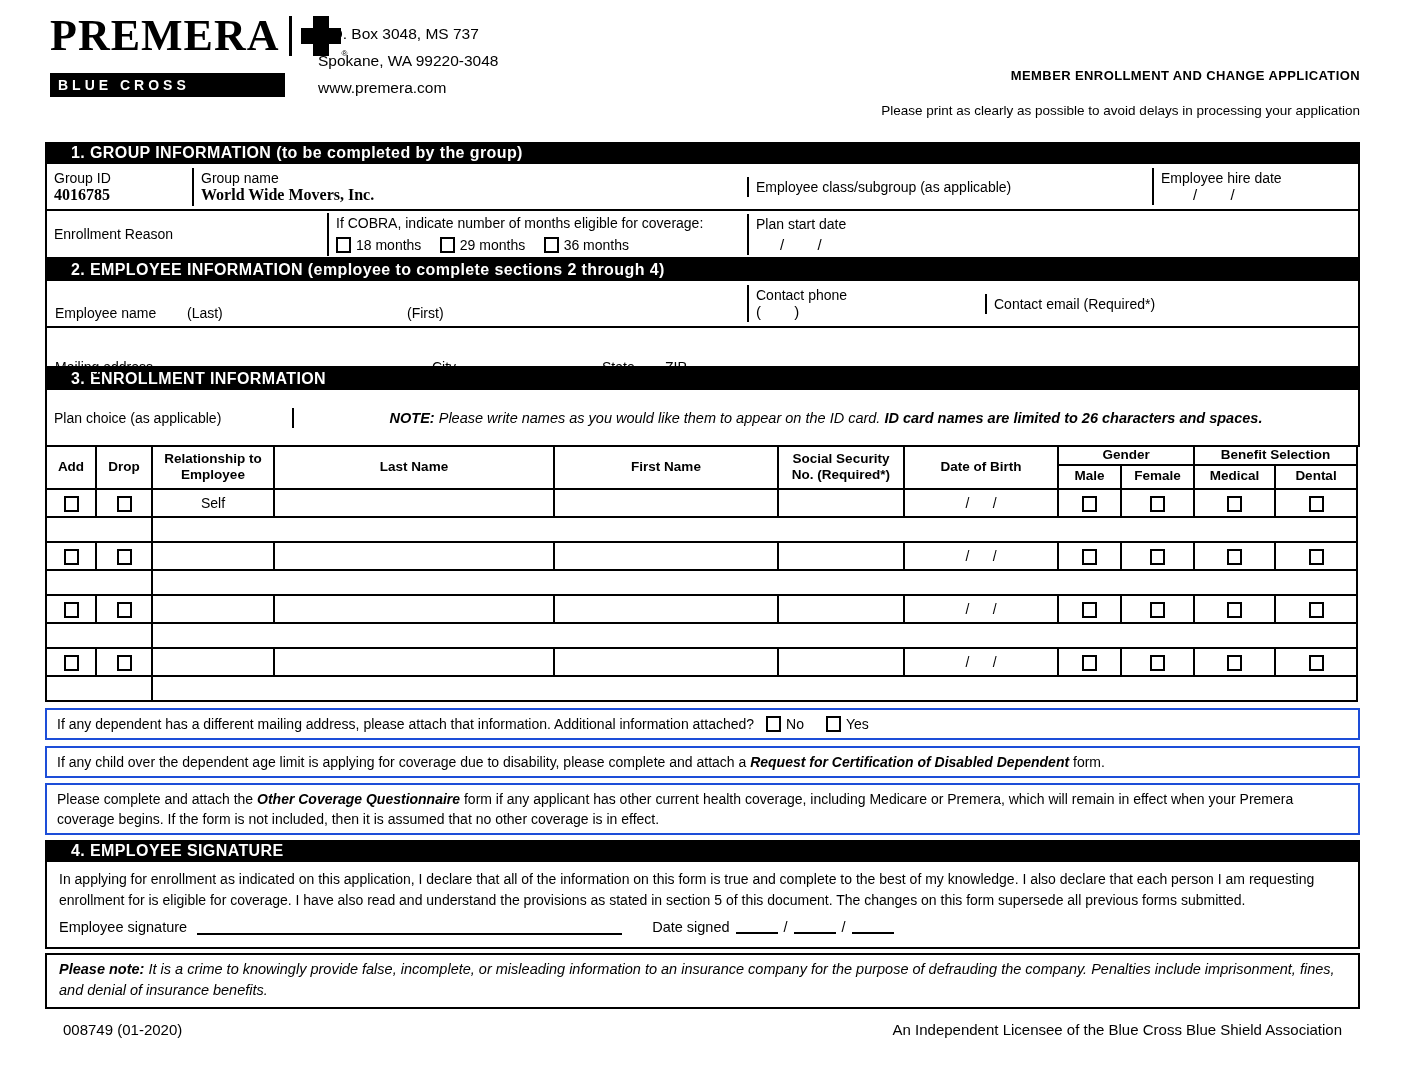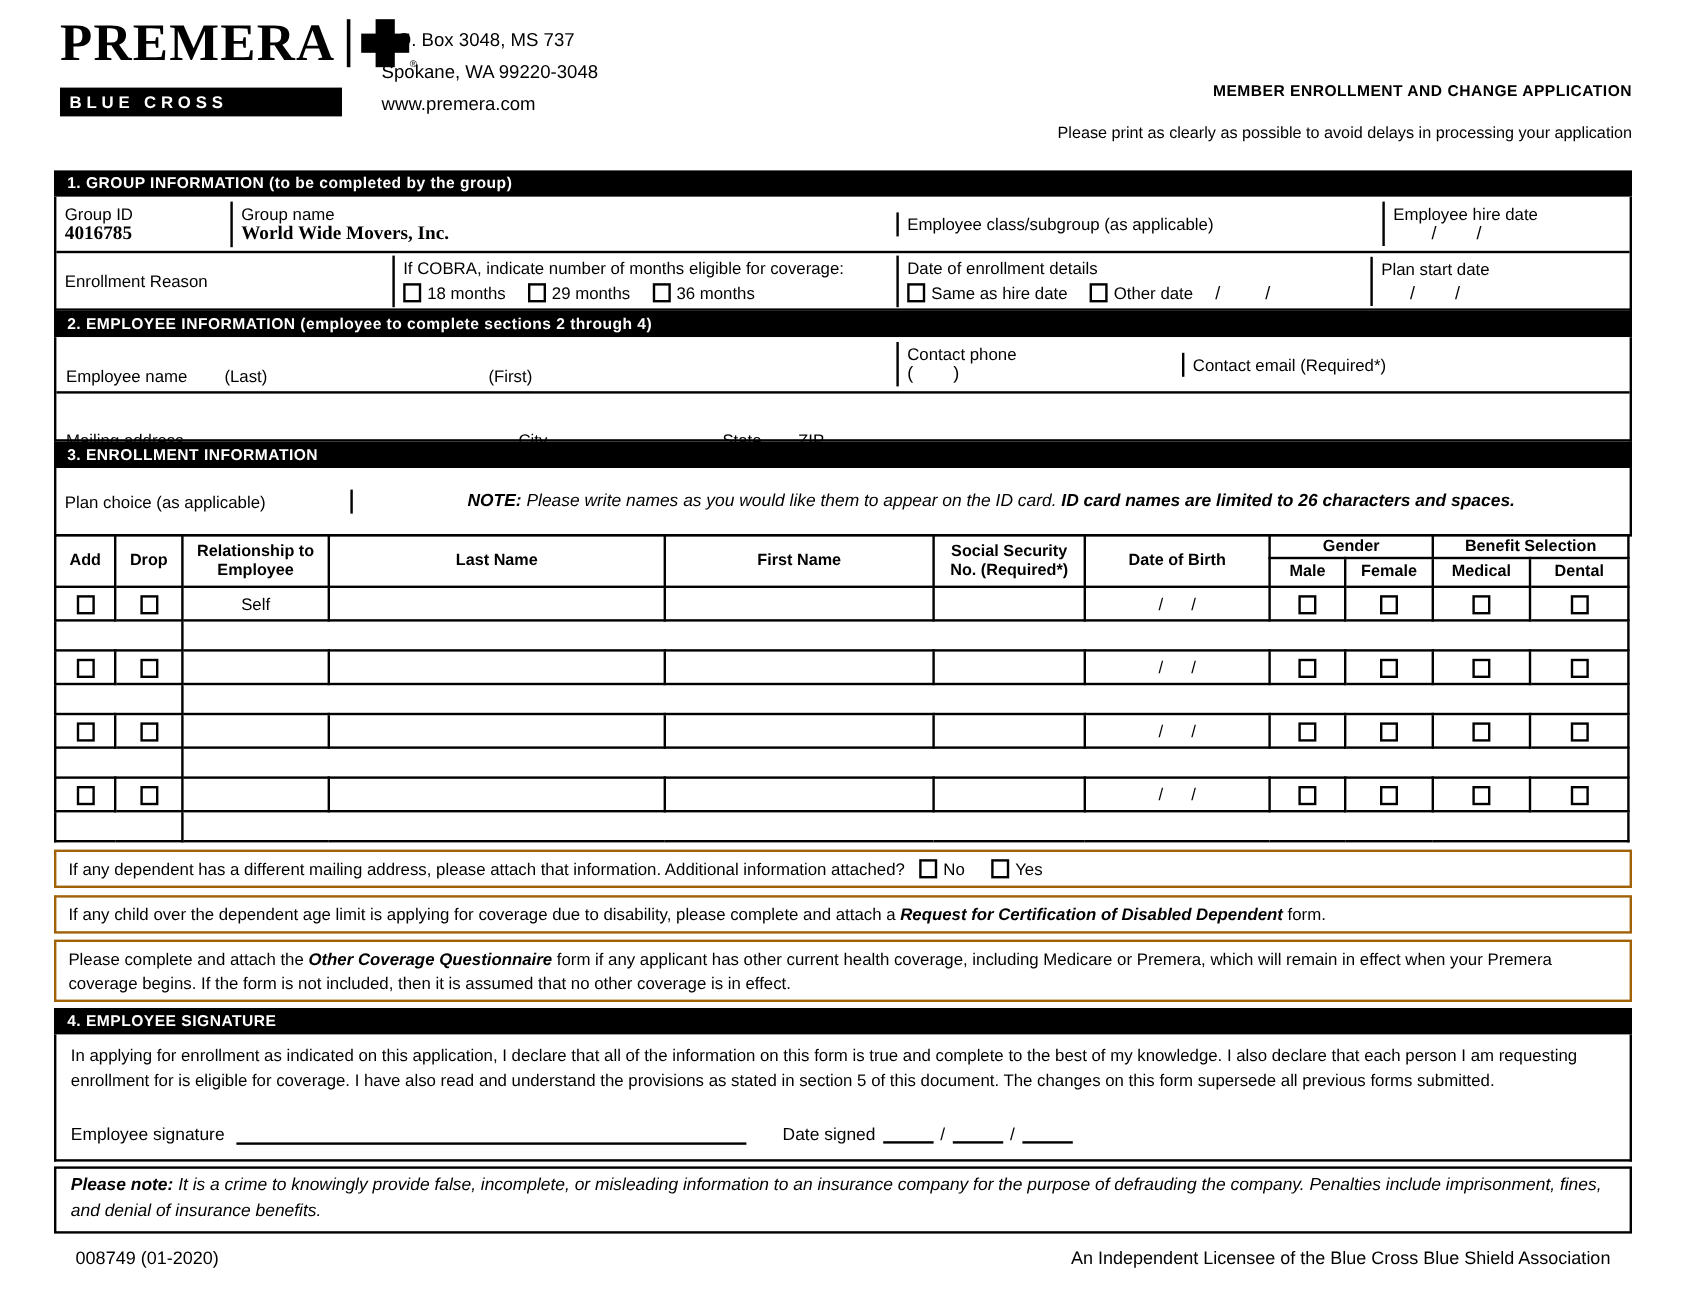--- a/index.html
+++ b/index.html
@@ -21,22 +21,22 @@
   .reg { font-size:8px; vertical-align:bottom; position:absolute; }
   .reg-cross { right:-6px; bottom:-2px; }
   .bluecross-bar { position:absolute; left:5px; top:73px; width:235px; height:24px; background:#000;
     color:#fff; font-weight:700; font-size:14px; letter-spacing:4px; line-height:24px; padding-left:8px; }
   .addr { position:absolute; left:273px; top:20px; font-size:15.5px; line-height:27px; }
   .title-wrap { position:absolute; right:0; top:68px; text-align:right; width:760px; }
   .doc-title { font-weight:700; font-size:13px; letter-spacing:0.4px; }
   .doc-sub { font-size:13.5px; margin-top:20px; }
 
   
-  .bar { background:#000; color:#fff; font-weight:700; font-size:13px; height:22px;
-    line-height:22px; padding-left:11px; letter-spacing:0.4px; }
+  .bar { background:#000; color:#fff; font-weight:700; font-size:16px; height:22px;
+    line-height:22px; padding-left:26px; letter-spacing:0.4px; }
   .box { border:2px solid #000; border-top:none; background:#fff; }
   .row { display:flex;align-items:center; }
   .row + .row { border-top:2px solid #000; }
   .cell { padding:2px 7px; position:relative; }
   .cell + .cell { border-left:2px solid #000; }
   .lbl { font-size:14px; }
   .pre { white-space:pre; }
   .serifval { font-family:"Liberation Serif", serif; font-weight:700; font-size:16px; }
 
   .cb { display:inline-block; width:15px; height:16px; border:2px solid #000; background:#fff; vertical-align:middle; }
@@ -64,30 +64,30 @@
 
   table.enroll { border-collapse:collapse; width:1231px; table-layout:fixed; margin-top:-2px; }
   table.enroll th, table.enroll td { border:2px solid #000; padding:0 3px; }
   table.enroll th { font-size:13.5px; font-weight:700; text-align:center; line-height:1.25; vertical-align:middle; }
   tr.h2 th { height:24px; }
   tr.data td { height:28px; text-align:center; font-size:14px; }
   tr.narrow td { height:25px; }
   td.fill { background:#fff; }
 
   
-  .note-box { border:2px solid #a16207; margin-top:6px; padding:4px 10px; font-size:14px; line-height:20px; }
+  .note-box { border:2px solid #1d4ed8; margin-top:6px; padding:4px 10px; font-size:14px; line-height:20px; }
   .attach-line { display:flex; align-items:center; }
   .attach-line .cb { margin-left:12px; }
   .attach-line .cb-lbl { margin:0 10px 0 5px; }
 
   
   .s4-bar { margin-top:5px; }
   .decl-box { border:2px solid #000; border-top:none; padding:7px 12px 12px 12px; }
   .decl-text { font-size:14px; line-height:21.5px; max-width:1270px; }
-  .sig-row { margin-top:26px; display:flex; align-items:flex-end; font-size:14.5px; }
+  .sig-row { margin-top:7px; display:flex; align-items:flex-end; font-size:14.5px; }
   .sig-line { display:inline-block; width:425px; border-bottom:2px solid #000; height:14px; margin-left:10px; }
   .date-wrap { margin-left:30px; display:flex; align-items:center; }
   .date-blank { display:inline-block; width:42px; border-bottom:2px solid #000; height:14px; margin:0 6px; }
   .pn-box { border:2px solid #000; margin-top:4px; padding:4px 12px 6px 12px; font-size:14.5px; line-height:21px; font-style:italic; }
 
   
   .ftr { display:flex; justify-content:space-between; margin-top:12px; font-size:15px; padding:0 18px 0 18px; }
 </style>
 </head>
 <body>
@@ -137,28 +137,20 @@
     <div class="row s1-rowb">
       <div class="cell s1b-c1">
         <div class="lbl">Enrollment Reason</div>
       </div>
       <div class="cell s1b-c2">
         <div class="lbl">If COBRA, indicate number of months eligible for coverage:</div>
         <div class="opt-line">
           <span class="cb"></span><span class="cb-lbl">18 months</span>
           <span class="cb"></span><span class="cb-lbl">29 months</span>
           <span class="cb"></span><span class="cb-lbl">36 months</span>
-        </div>
-      </div>
-      <div class="cell s1b-c3">
-        <div class="lbl">Date of enrollment details</div>
-        <div class="opt-line">
-          <span class="cb"></span><span class="cb-lbl">Same as hire date</span>
-          <span class="cb"></span><span class="cb-lbl">Other date</span>
-          <span class="slashes pre">/         /</span>
         </div>
       </div>
       <div class="cell s1b-c4">
         <div class="lbl">Plan start date</div>
         <div class="slashes pre" style="padding-left:24px; margin-top:4px;">/        /</div>
       </div>
     </div>
   </div>
 
   <div class="bar">2. EMPLOYEE INFORMATION  (employee to complete sections 2 through 4)</div>

